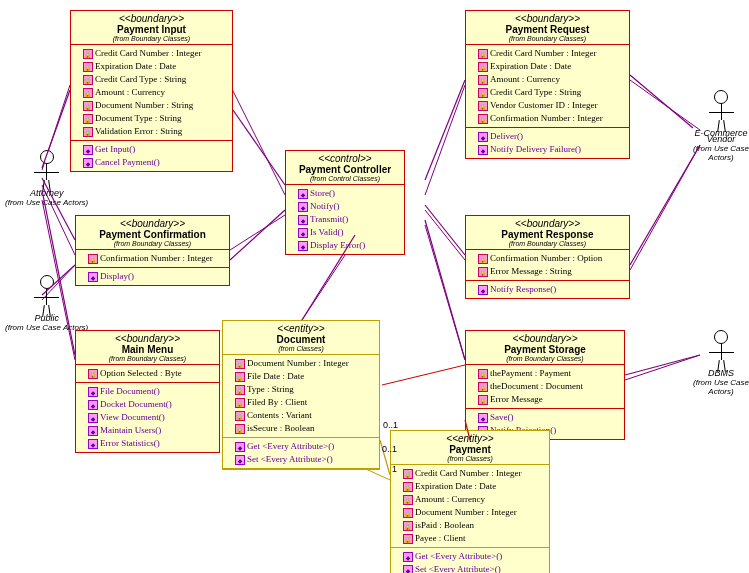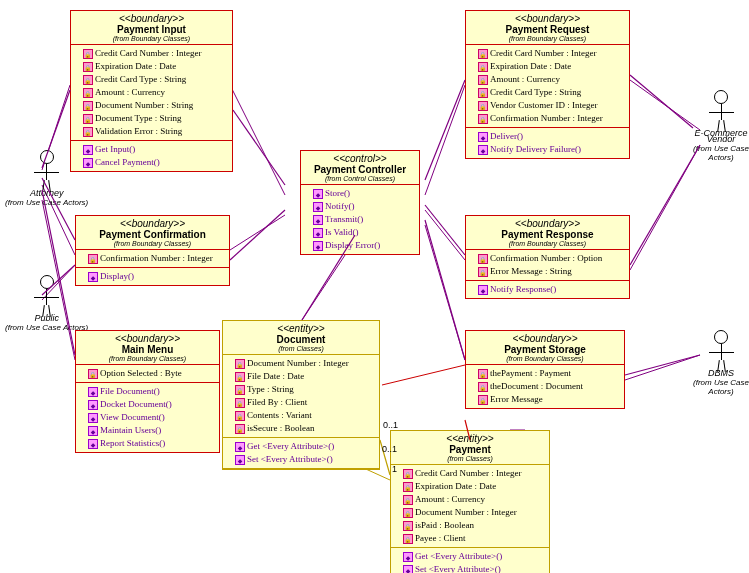--- a/index.html
+++ b/index.html
@@ -293,21 +293,21 @@
         <div class="method-icon">◆</div>
         <span>Get Input()</span>
       </div>
       <div class="method-item">
         <div class="method-icon">◆</div>
         <span>Cancel Payment()</span>
       </div>
     </div>
   </div>
 
-  <div class="uml-box" style="left:300px; top:150px; width:112px;">
+  <div class="uml-box" style="left:285px; top:150px; width:112px;">
     <div class="uml-box-header">
       <div class="stereotype">&lt;&lt;control&gt;&gt;</div>
       <div class="class-name">Payment Controller</div>
       <div class="from-text">(from Control Classes)</div>
     </div>
     <div class="uml-box-section">
       <div class="method-item">
         <div class="method-icon">◆</div>
         <span>Store()</span>
       </div>
@@ -442,21 +442,21 @@
       <div class="method-item">
         <div class="method-icon">◆</div>
         <span>View Document()</span>
       </div>
       <div class="method-item">
         <div class="method-icon">◆</div>
         <span>Maintain Users()</span>
       </div>
       <div class="method-item">
         <div class="method-icon">◆</div>
-        <span>Report Statistics()</span>
+        <span>Error Statistics()</span>
       </div>
     </div>
   </div>
 
   <div class="uml-box yellow-border" style="left:222px; top:320px; width:158px;">
     <div class="uml-box-header" style="border-bottom:1px solid #c0a000;">
       <div class="stereotype">&lt;&lt;entity&gt;&gt;</div>
       <div class="class-name">Document</div>
       <div class="from-text">(from Classes)</div>
     </div>
@@ -511,20 +511,30 @@
       </div>
       <div class="attr-item">
         <div class="attr-icon pink">🔒</div>
         <span>theDocument : Document</span>
       </div>
       <div class="attr-item">
         <div class="attr-icon pink">🔒</div>
         <span>Error Message</span>
       </div>
     </div>
+    <div class="uml-box-section">
+      <div class="method-item">
+        <div class="method-icon">◆</div>
+        <span>Save()</span>
+      </div>
+      <div class="method-item">
+        <div class="method-icon">◆</div>
+        <span>Notify Rejection()</span>
+      </div>
+    </div>
   </div>
 
   <div class="uml-box yellow-border" style="left:390px; top:430px; width:160px;">
     <div class="uml-box-header" style="border-bottom:1px solid #c0a000;">
       <div class="stereotype">&lt;&lt;entity&gt;&gt;</div>
       <div class="class-name">Payment</div>
       <div class="from-text">(from Classes)</div>
     </div>
     <div class="uml-box-section" style="border-bottom:1px solid #c0a000;">
       <div class="attr-item">

